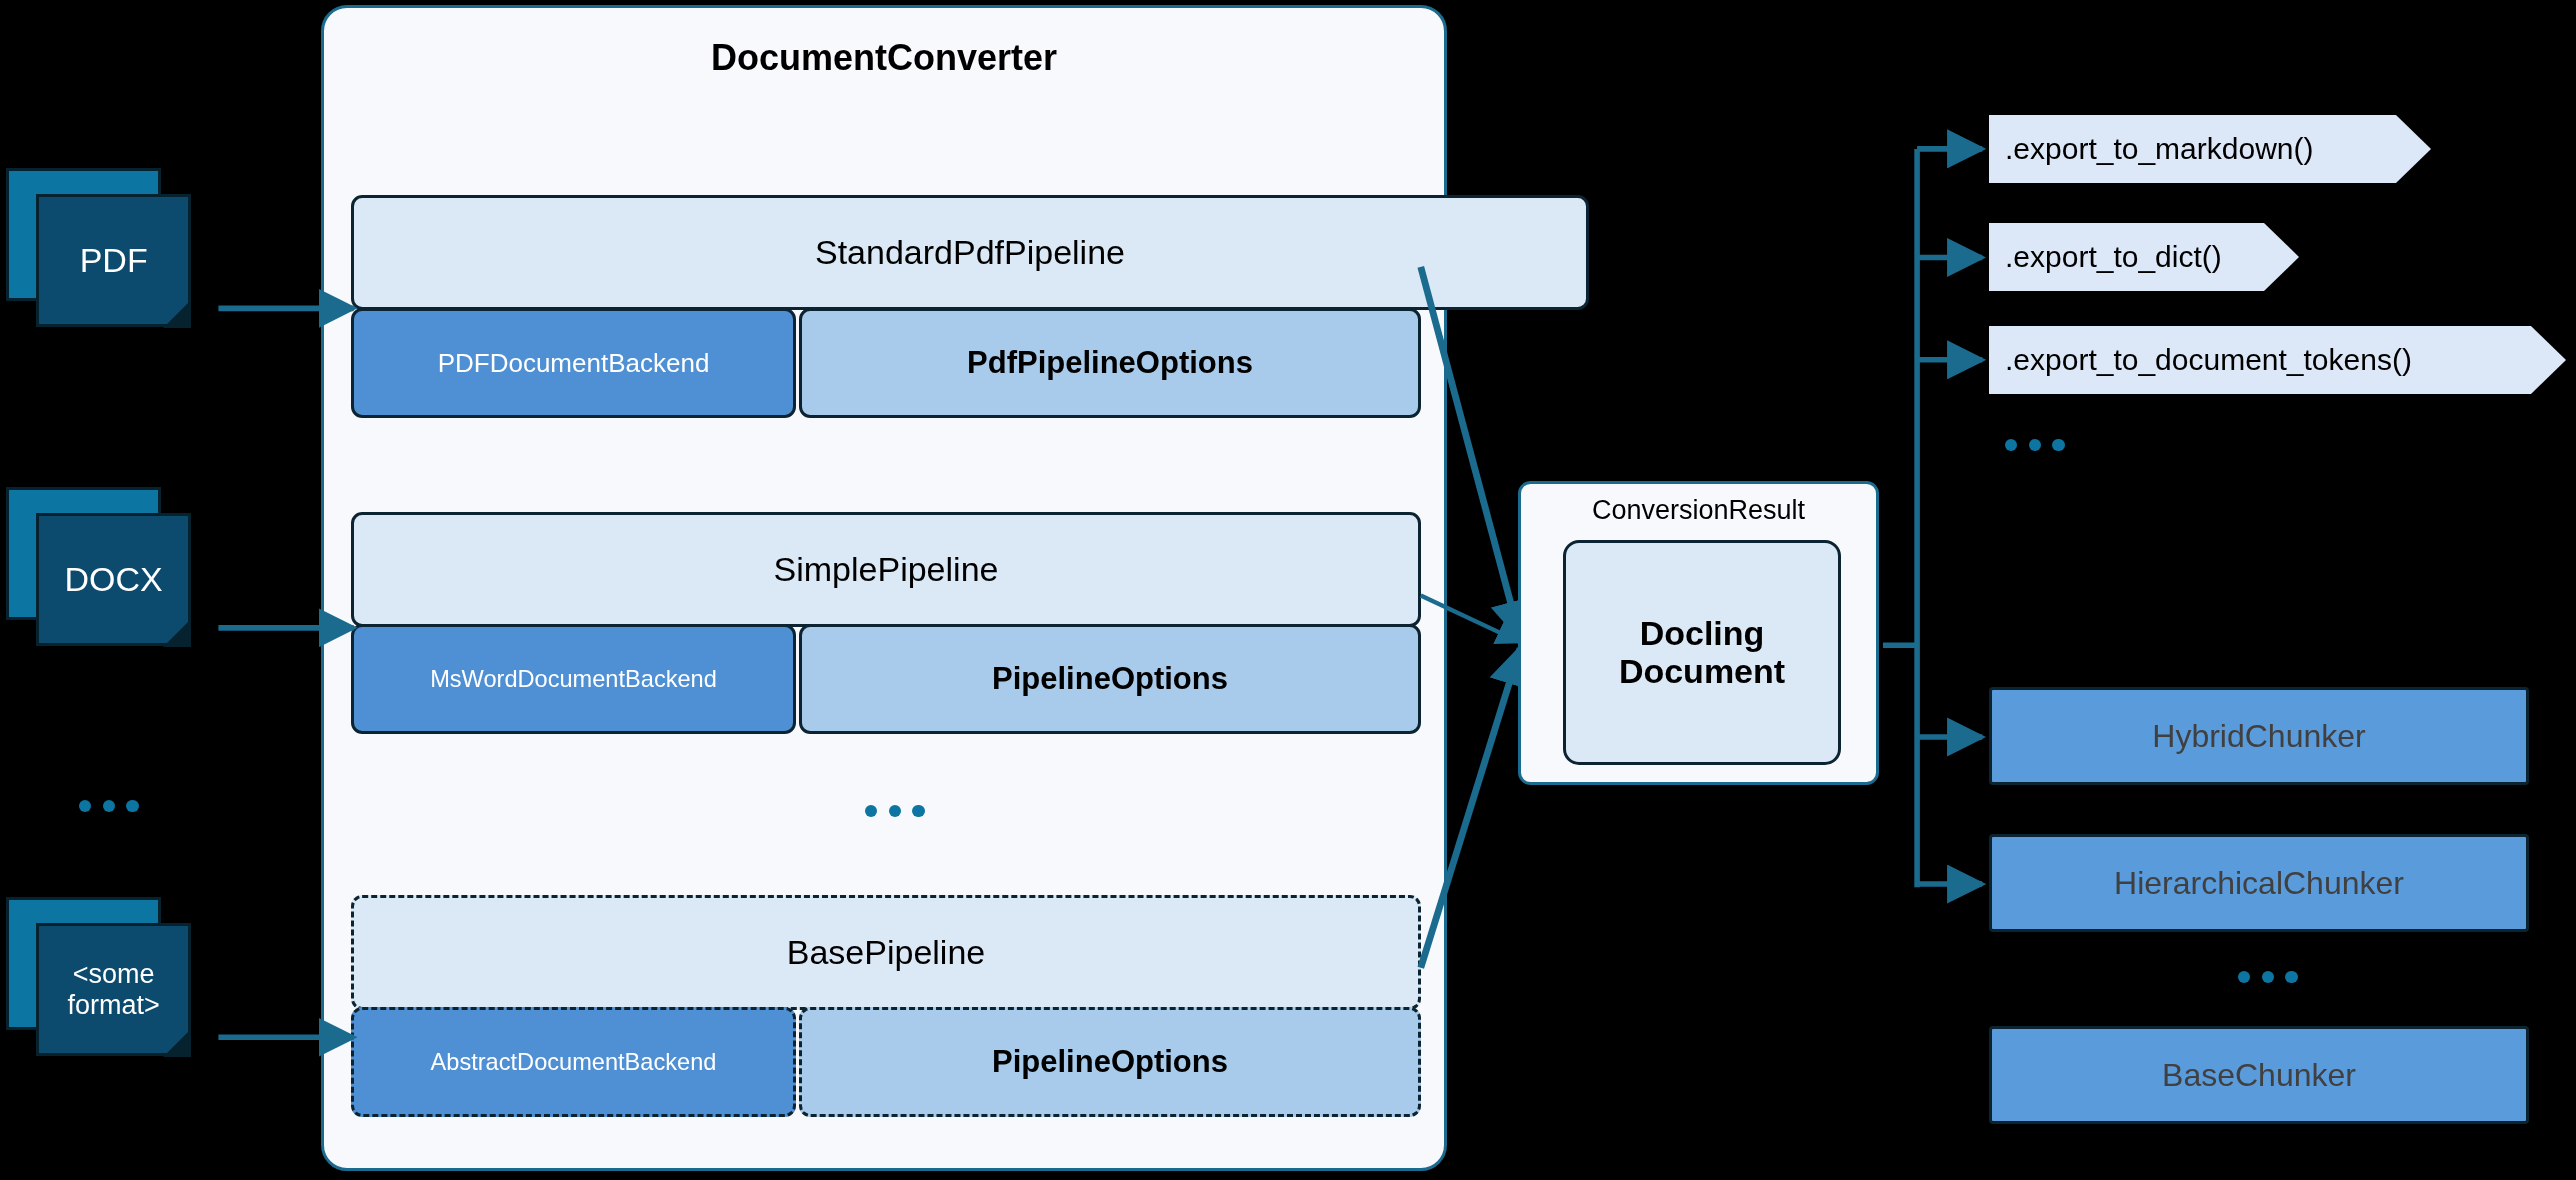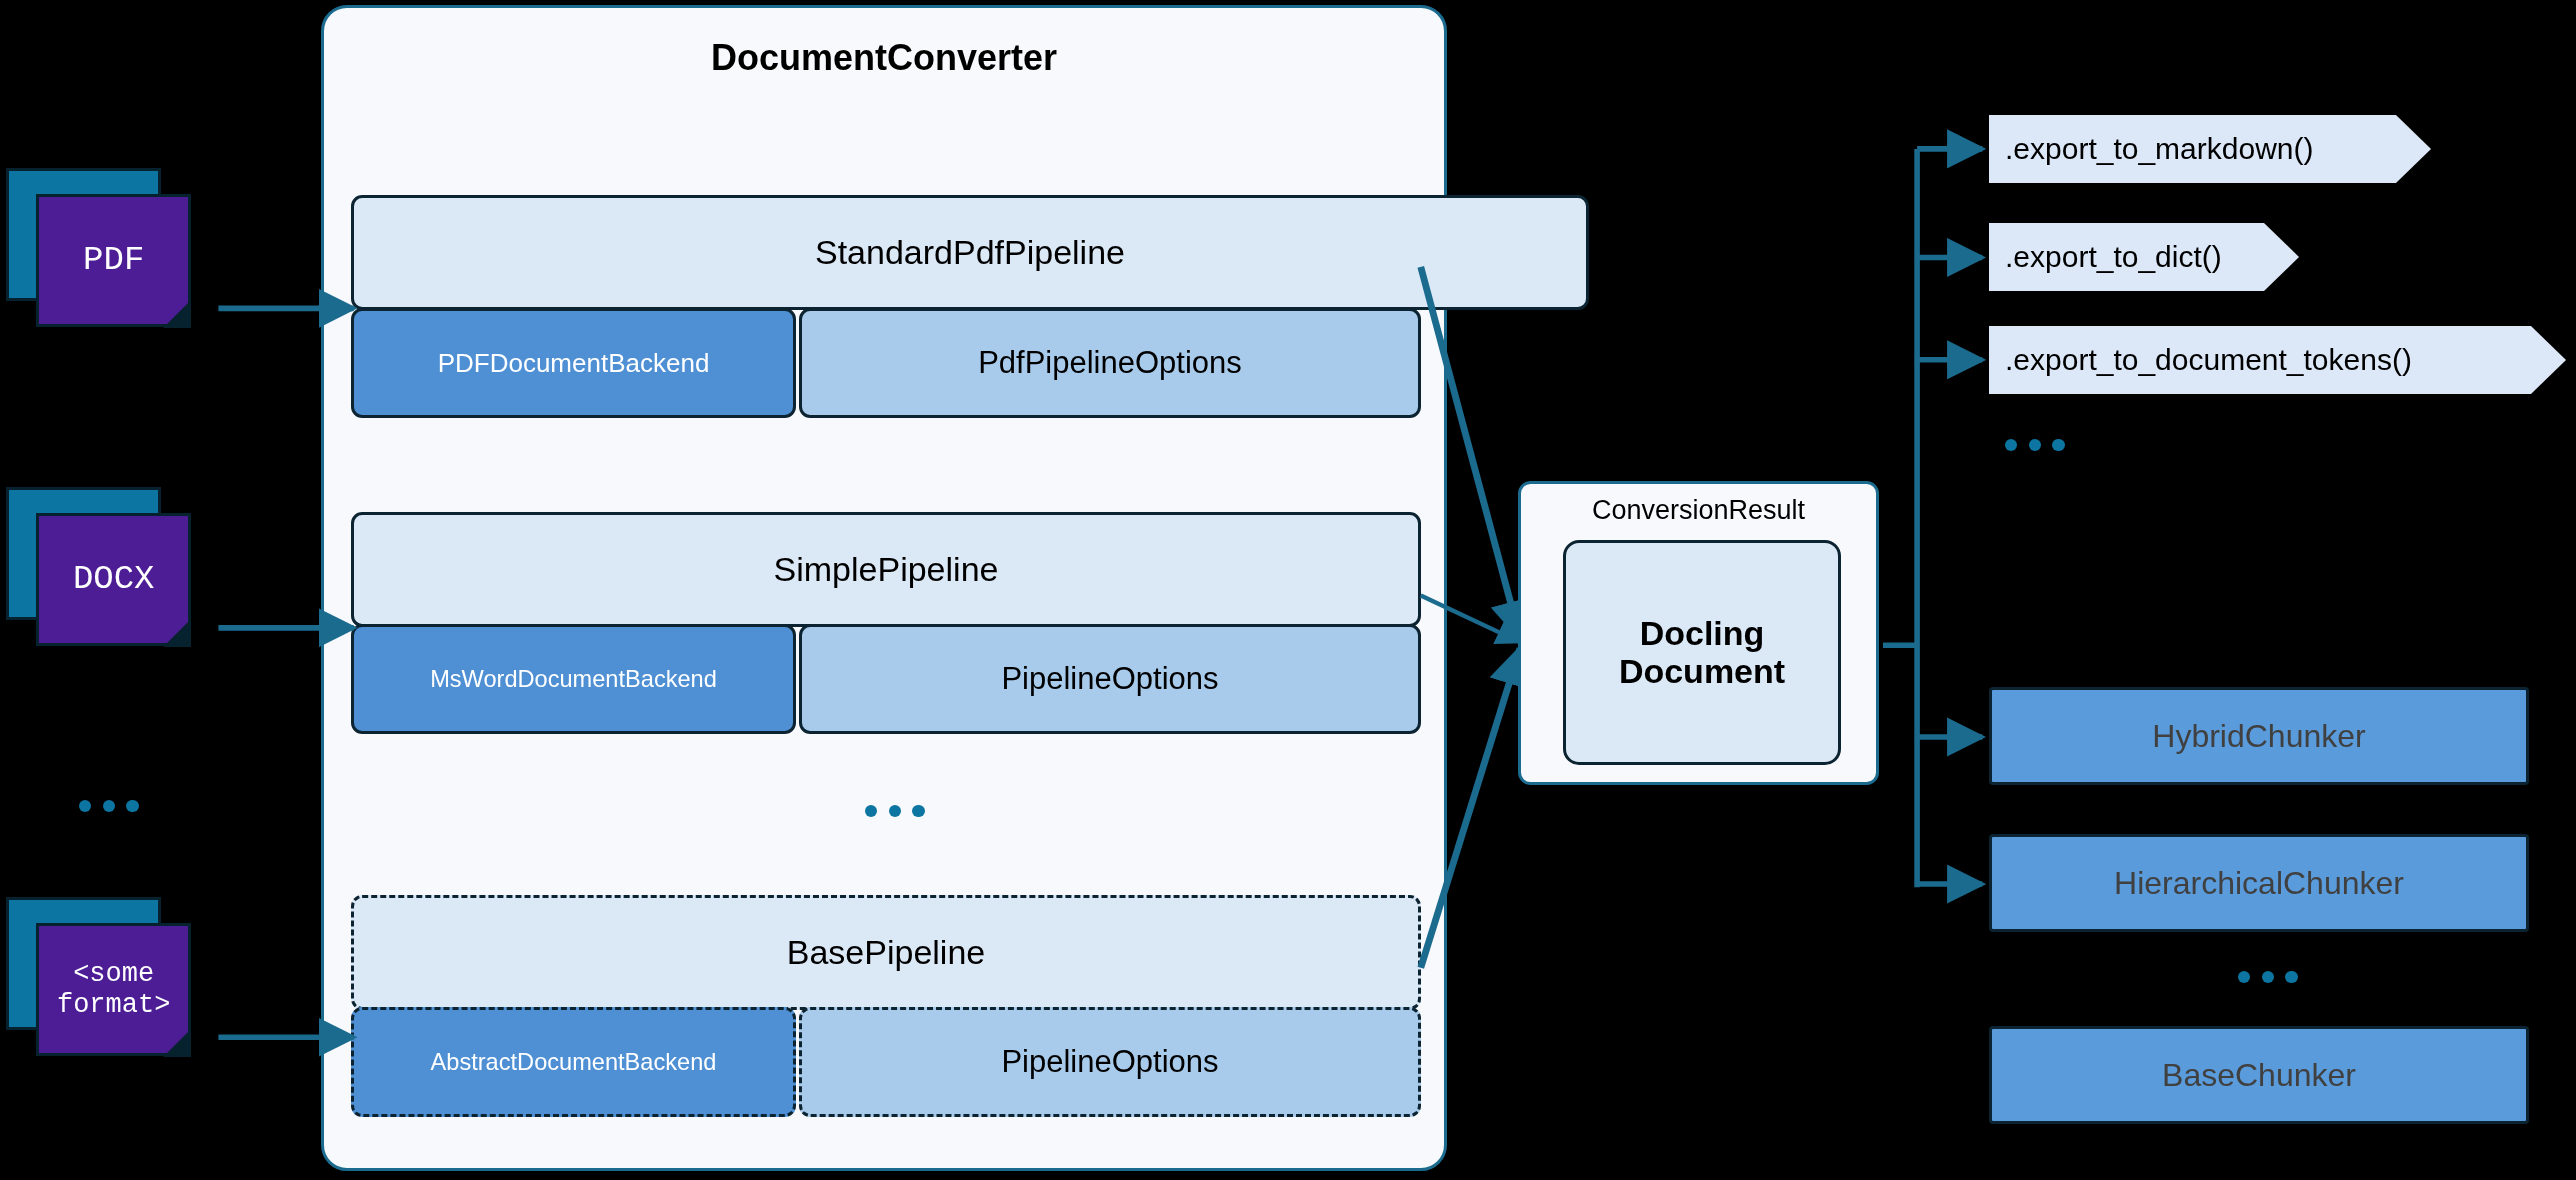--- a/index.html
+++ b/index.html
@@ -20,24 +20,24 @@
 
   
   .doc-icon { position: absolute; }
   .doc-back {
     position: absolute; left: 0; top: 0;
     background: #0d75a1; border: 3.1px solid #06222e;
     box-sizing: border-box;
   }
   .doc-front {
     position: absolute;
-    background: #4c1d95; border: 3.1px solid #06222e;
+    background: #0c4a6e; border: 3.1px solid #06222e;
     box-sizing: border-box;
     display: flex; align-items: center; justify-content: center;
-    color: #fff; text-align: center; line-height: 1.12; font-family: Liberation Mono, monospace;
+    color: #fff; text-align: center; line-height: 1.12;
   }
   .doc-fold {
     position: absolute; width: 0; height: 0;
     border-style: solid;
   }
 
   
   .converter-panel {
     background: #f7f9fd;
     border: 3.7px solid #1b6b8f;
@@ -57,21 +57,21 @@
     border-radius: 11.2px;
     display: flex; align-items: center; justify-content: center;
   }
   .pipe-sub {
     position: absolute; box-sizing: border-box;
     border: 3.1px solid #0c2431;
     border-radius: 11.2px;
     display: flex; align-items: center; justify-content: center;
   }
   .sub-backend { background: #4f90d4; color: #ffffff; }
-  .sub-options { background: #a8cbeb; color: #000000; }
+  .sub-options { background: #a8cbeb; color: #000000; font-weight: bold; }
   .dashed { border-style: dashed; }
 
   
   .result-box {
     position: absolute; box-sizing: border-box;
     background: #f7f9fd;
     border: 3.7px solid #1b6b8f;
     border-radius: 12.4px;
   }
   .result-label {

